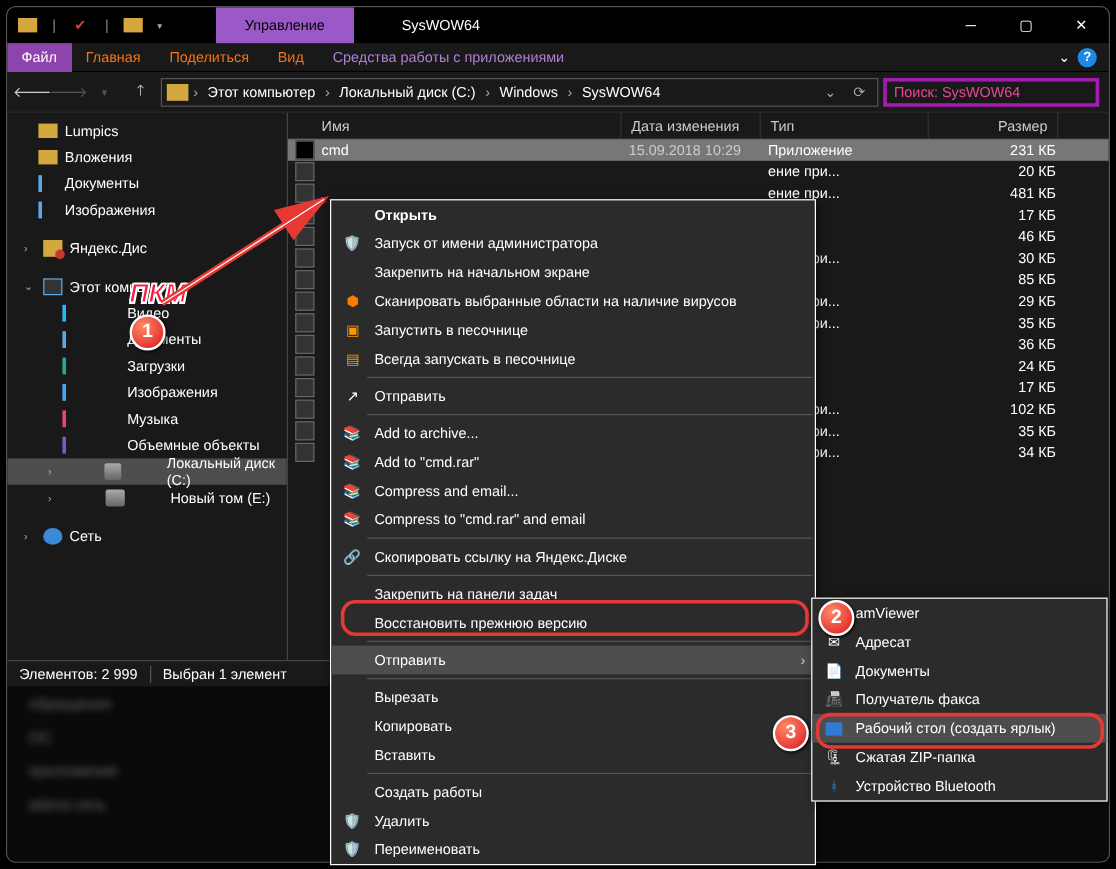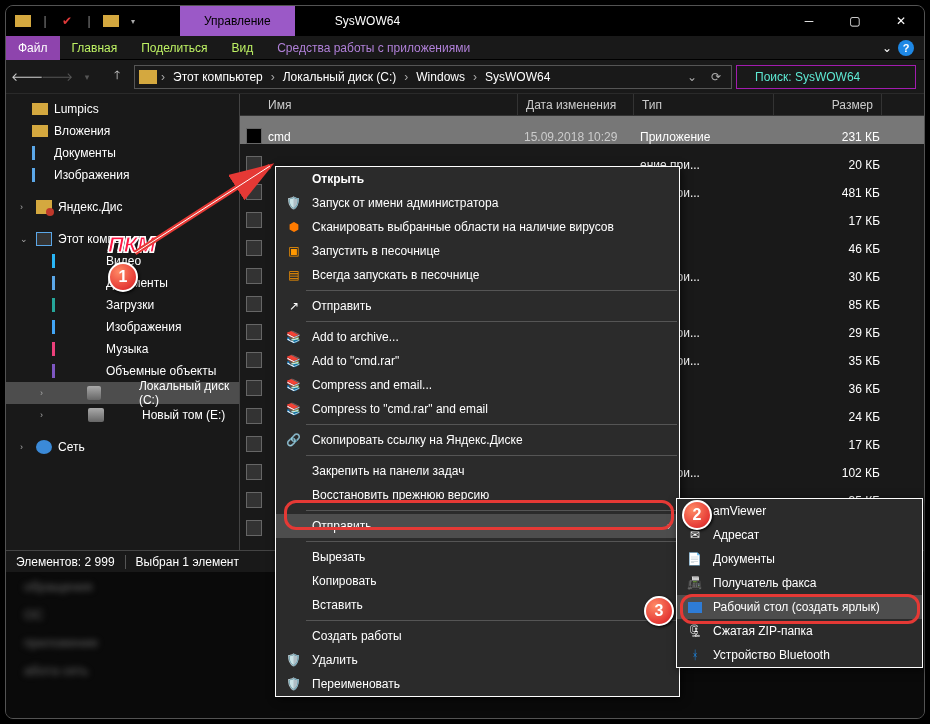--- a/index.html
+++ b/index.html
@@ -11,36 +11,36 @@
 .title-icons { display: flex; align-items: center; gap: 4px; padding: 0 8px; }
 .qat-icon { width: 18px; height: 18px; display: flex; align-items: center; justify-content: center; }
 .tool-tab { height: 30px; padding: 0 24px; display: flex; align-items: center; color: #a0a0a0; margin-left: 30px; }
 .tool-tab.mgm { background: #9b59c7; color: #000; }
 .title-txt { color: #fff; margin-left: 40px; flex: 1; }
 .win-controls { display: flex; }
 .win-btn { width: 46px; height: 30px; display: flex; align-items: center; justify-content: center; color: #fff; }
 
 
 .ribbon { height: 24px; background: #191919; display: flex; align-items: center; border-bottom: 1px solid #000; }
-.ribbon-tab { padding: 0 12px; height: 24px; display: flex; align-items: center; color: #bef264; }
+.ribbon-tab { padding: 0 12px; height: 24px; display: flex; align-items: center; color: #f97316; }
 .ribbon-tab.file { background: #8e44ad; color: #fff; }
 .ribbon-tab.tool { color: #b080d8; }
 .ribbon-right { margin-left: auto; display: flex; gap: 6px; padding-right: 10px; align-items:center;}
 .chev { color: #fff; }
 .help { width:16px;height:16px;border-radius:50%;background:#1e88e5;color:#fff;display:flex;align-items:center;justify-content:center;font-size:11px;font-weight:bold;}
 
 
 .navbar { height: 34px; background: #191919; display: flex; align-items: center; padding: 0 8px; gap: 4px; border-bottom: 1px solid #2a2a2a;}
 .nav-btn { width: 26px; height: 26px; display: flex; align-items: center; justify-content: center; color: #ccc; }
 .nav-btn.dis { color: #555; }
 .breadcrumb { flex: 1; height: 24px; background: #191919; border: 1px solid #555; display: flex; align-items: center; padding: 0 4px; gap:2px;}
 .bc-folder { width: 18px; height: 14px; background: #d4a83f; display:inline-block;}
 .bc-item { color: #fff; padding: 0 4px; }
 .bc-sep { color: #aaa; padding:0 2px;}
-.search { width: 180px; height: 24px; border: 1px solid #a21caf; display: flex; align-items: center; padding: 0 18px; color: #5eead4; }
+.search { width: 180px; height: 24px; border: 3px solid #a21caf; display: flex; align-items: center; padding: 0 6px; color: #ec4899; }
 
 
 .body { display: flex; height: 488px; }
 .sidebar { width: 234px; border-right: 1px solid #444; overflow: hidden; padding-top:4px;}
 .tree-item { height: 22px; display: flex; align-items: center; gap: 6px; padding-left: 26px; color: #fff; }
 .tree-item.l2 { padding-left: 46px; gap: 38px; }
 .tree-item.sel { background: #4d4d4d; }
 .tree-item.has-exp { padding-left: 14px; }
 .tree-item.has-exp.l2 { padding-left: 34px; }
 .tree-item .exp { width:10px; color:#aaa; font-size:9px;}
@@ -55,21 +55,21 @@
 .spacer { height: 10px; }
 
 .content { flex: 1; position: relative; }
 .headers { height: 22px; display: flex; border-bottom: 1px solid #333; color: #ccc; }
 .col { display:flex; align-items:center; padding: 0 8px; border-right: 1px solid #333;}
 .col-name { width: 278px; }
 .col-date { width: 116px; }
 .col-type { width: 140px; }
 .col-size { width: 108px; text-align: right; justify-content: flex-end;}
 .rows { position: relative; }
-.row { height: 28px; display: flex; align-items: flex-end; color: #fff; }
+.row { height: 18px; display: flex; align-items: center; color: #fff; }
 .row.sel { background: #777777; }
 .row .rico { width:16px;height:16px; margin:0 6px; background:#333; border:1px solid #666;}
 .row .rico.cmd { background:#000; }
 .row .rname { width: 256px; overflow:hidden; text-overflow:ellipsis; white-space:nowrap;}
 .row .rdate { width: 116px; color:#ccc;}
 .row .rtype { width: 140px; }
 .row .rsize { width: 100px; text-align: right;}
 
 
 .ctx { position: absolute; background: #2b2b2b; border: 1px solid #ffffff; box-shadow: 2px 2px 8px rgba(0,0,0,0.6); color:#fff;}
@@ -384,20 +384,24 @@
 <div class="ctx ctx-main">
   <div class="ctx-item default">
       <span class="ctx-icon"></span>
       <span class="ctx-label">Открыть</span>
     </div>
   <div class="ctx-item">
       <span class="ctx-icon">🛡️</span>
       <span class="ctx-label">Запуск от имени администратора</span>
     </div>
   <div class="ctx-item">
+      <span class="ctx-icon"></span>
+      <span class="ctx-label">Закрепить на начальном экране</span>
+    </div>
+  <div class="ctx-item">
       <span class="ctx-icon" style="color:#ff7b00">⬢</span>
       <span class="ctx-label">Сканировать выбранные области на наличие вирусов</span>
     </div>
   <div class="ctx-item">
       <span class="ctx-icon" style="color:#ff9800">▣</span>
       <span class="ctx-label">Запустить в песочнице</span>
     </div>
   <div class="ctx-item">
       <span class="ctx-icon" style="color:#ff9800">▤</span>
       <span class="ctx-label">Всегда запускать в песочнице</span>

